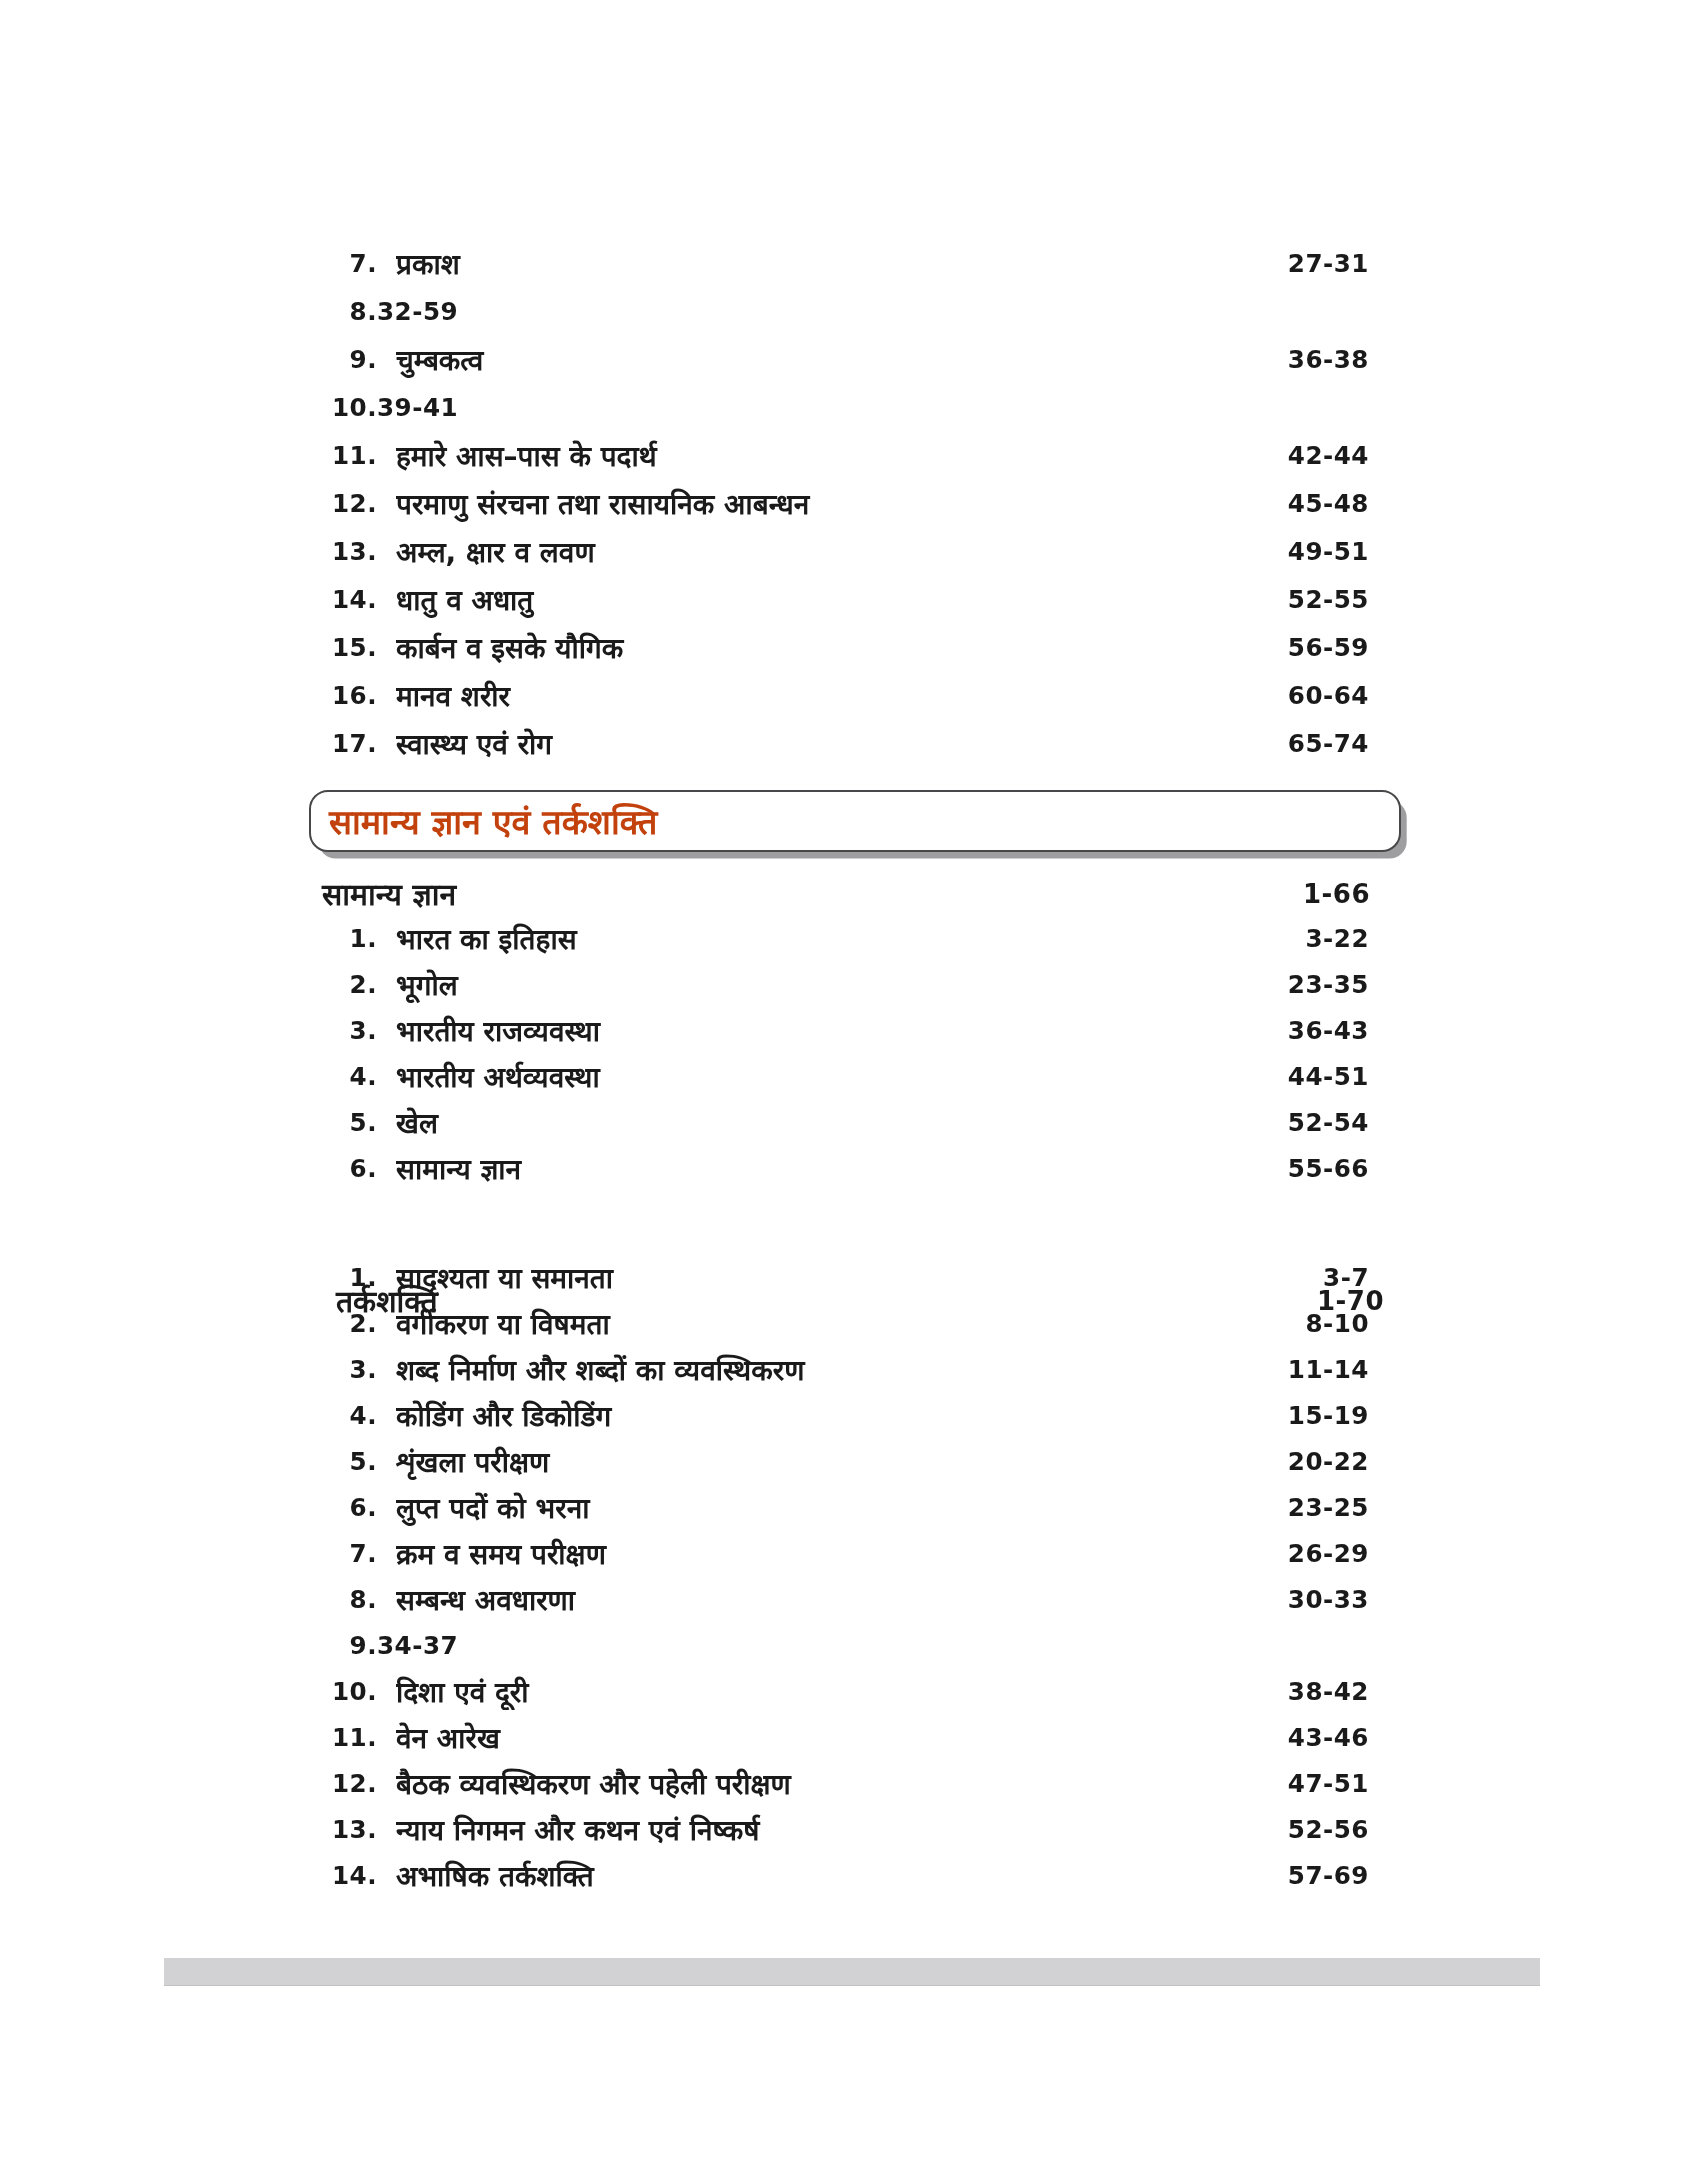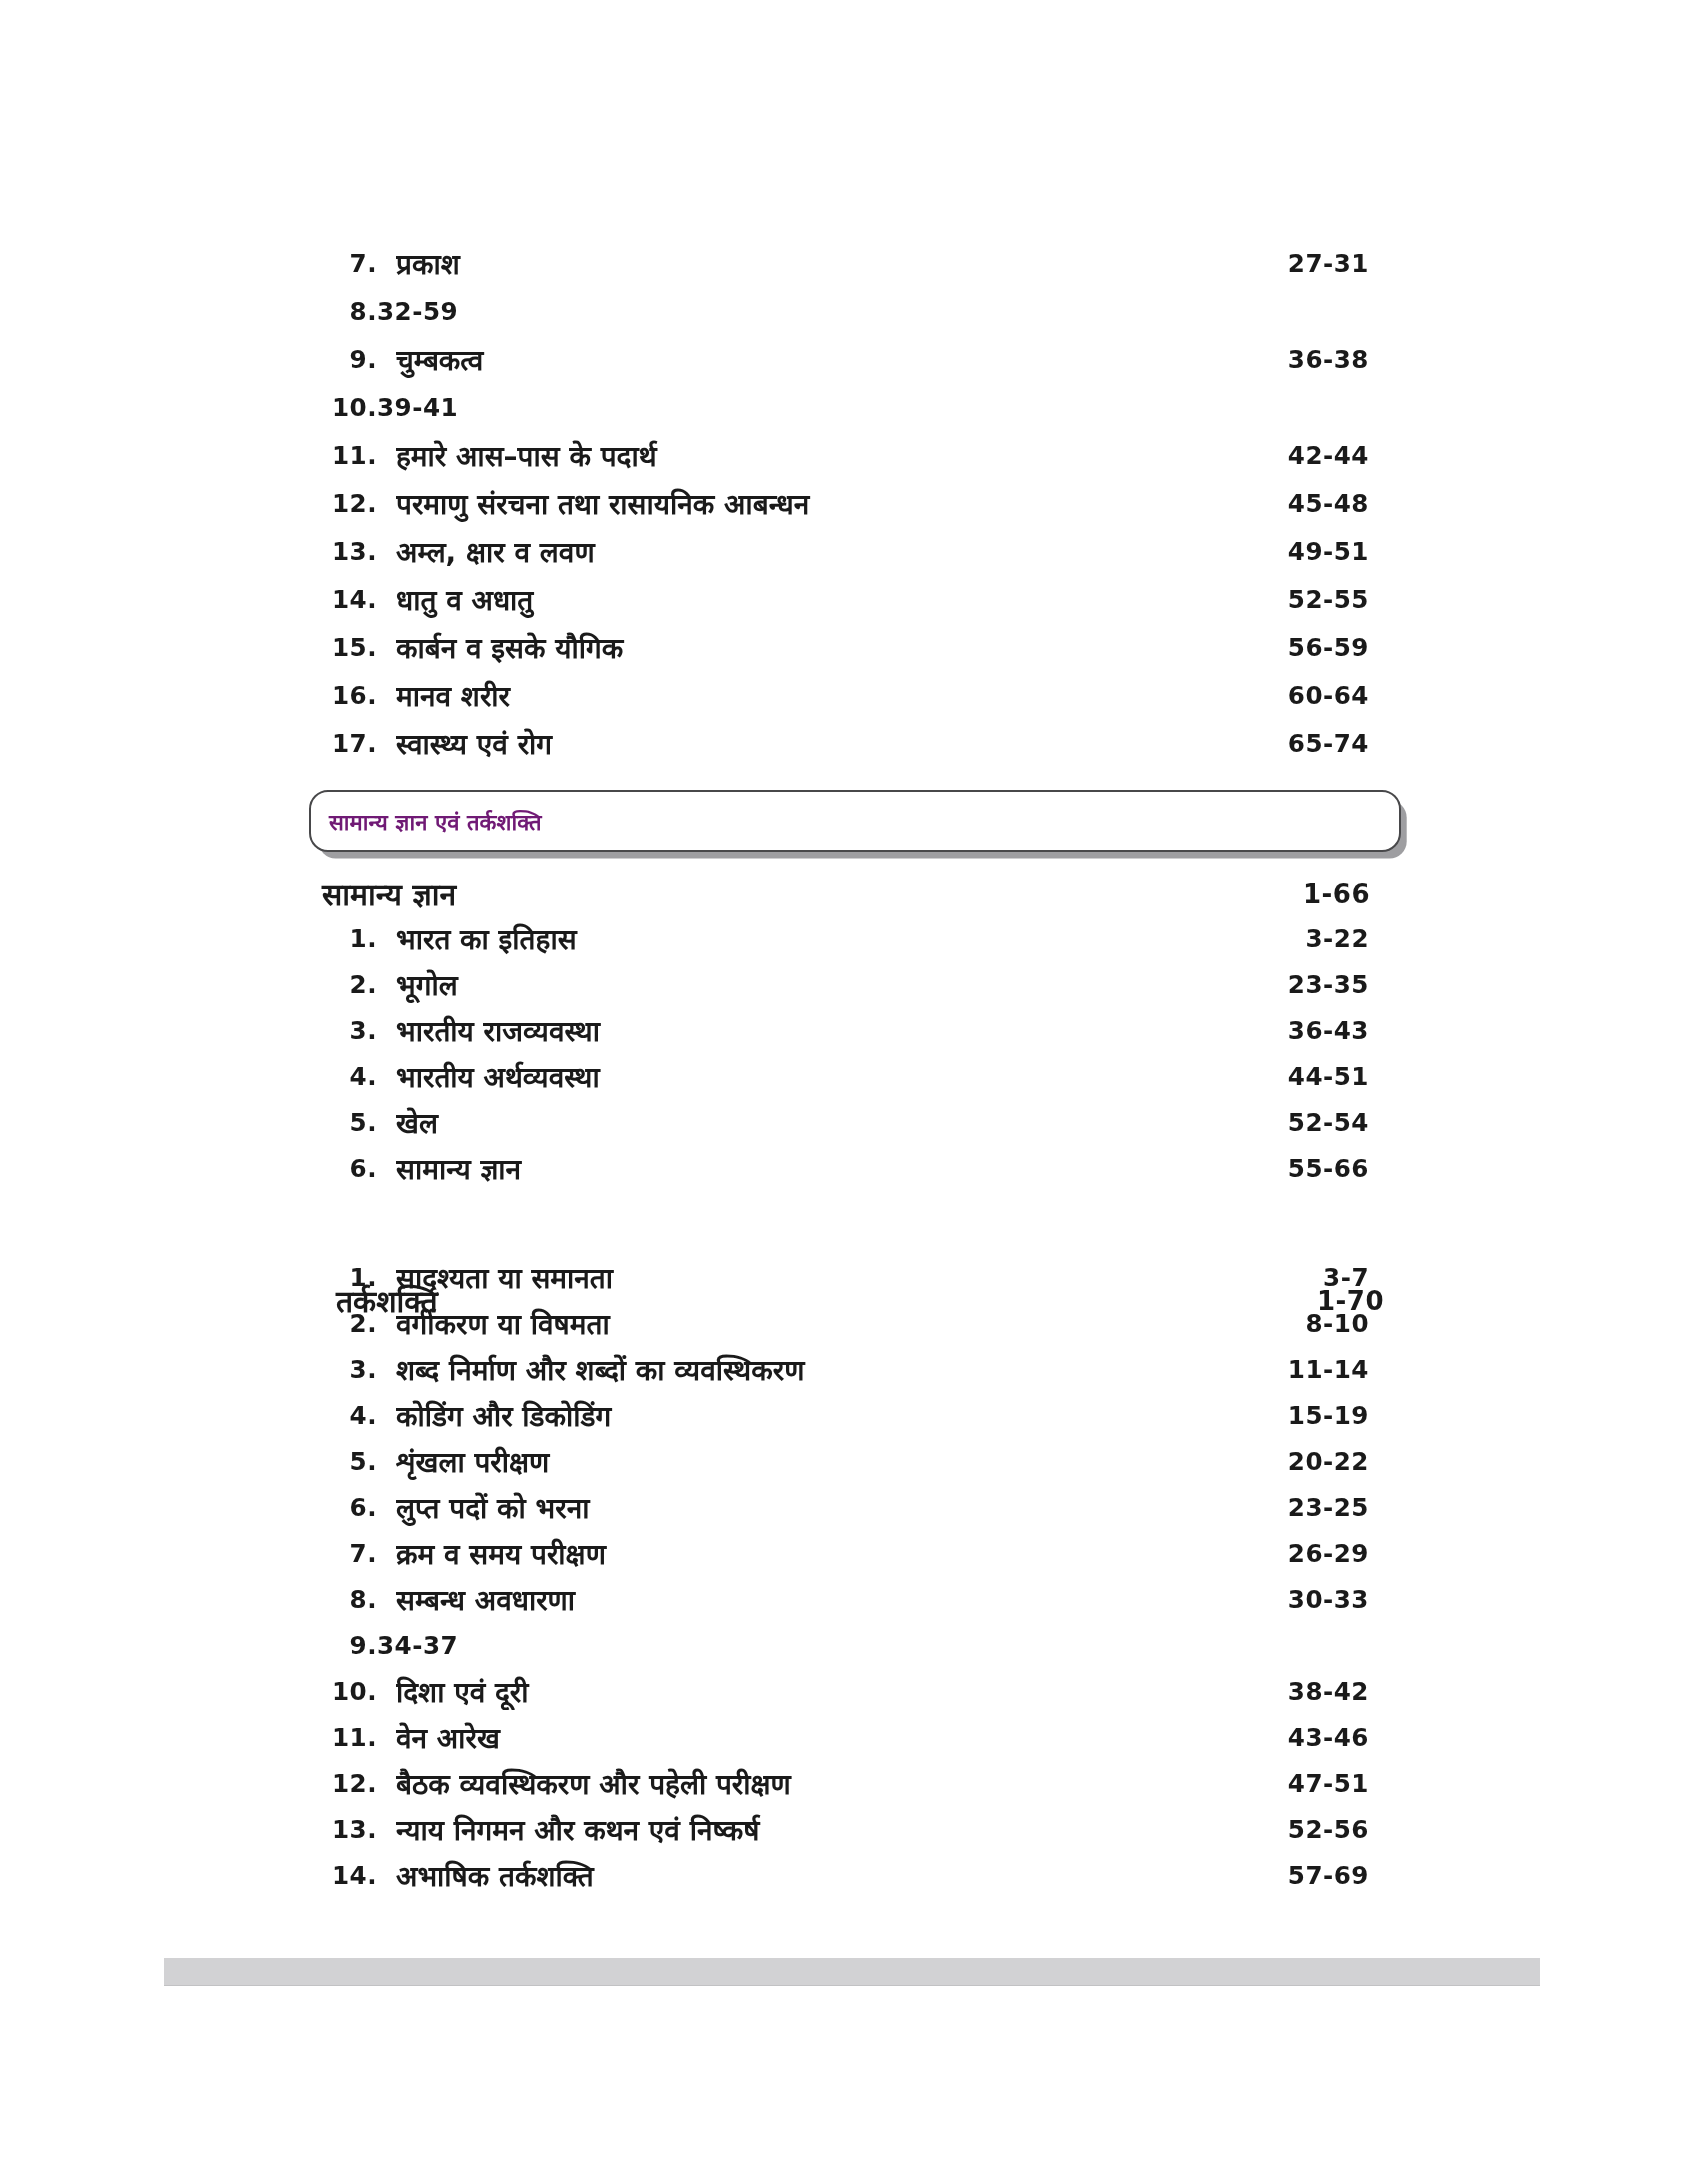--- a/index.html
+++ b/index.html
@@ -46,21 +46,21 @@
     top:790px;left:309px;width:1092px;height:62px;
     border:2.4px solid #48484a;
     border-radius:19px;
     background:#ffffff;
     box-shadow:7.6px 8.5px 0 -1.9px #9e9ea1;
     display:flex;align-items:center;
     padding-left:18px;
     box-sizing:border-box;
   }
   #banner .banner-title{
-    font-size:22px;font-weight:bold;color:#701a75;
+    font-size:34px;font-weight:bold;color:#c2410c;
     white-space:nowrap;
   }
 
   
   .sec-heading{
     left:322px;width:1048px;height:49px;
     display:flex;align-items:center;justify-content:space-between;
     font-weight:bold;
   }
   .sec-heading .sec-title{font-size:30px;white-space:nowrap;}

